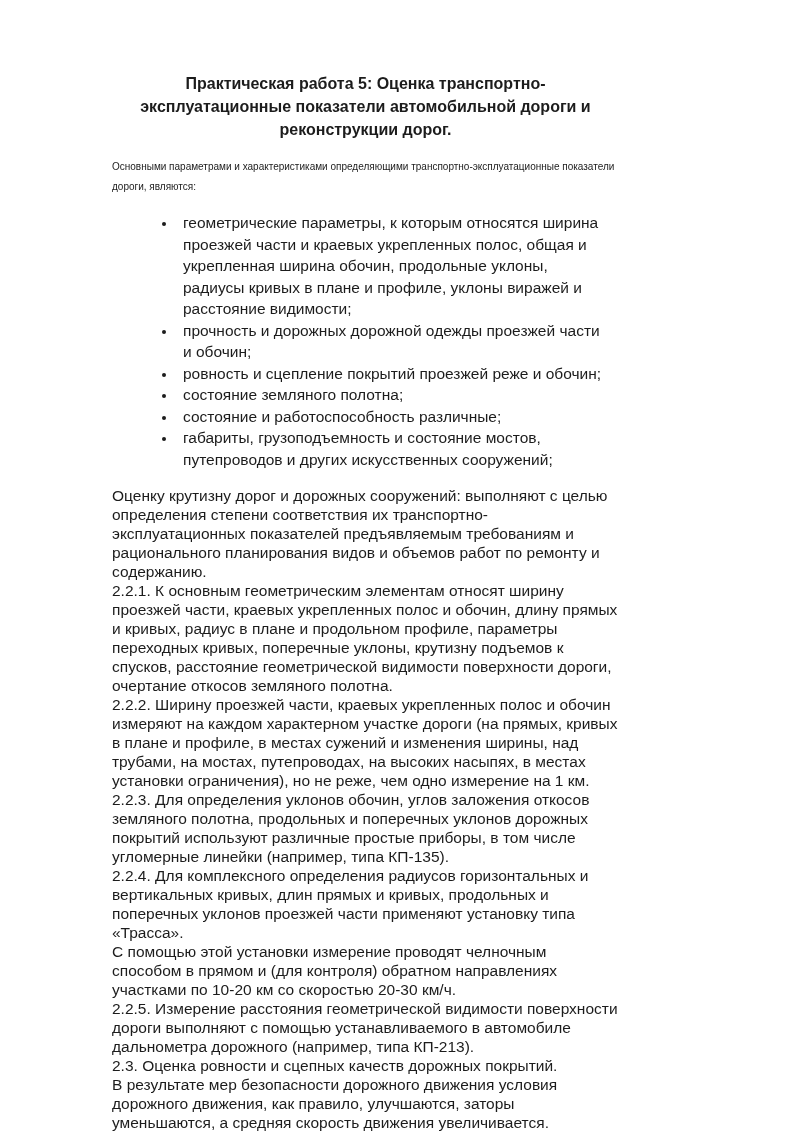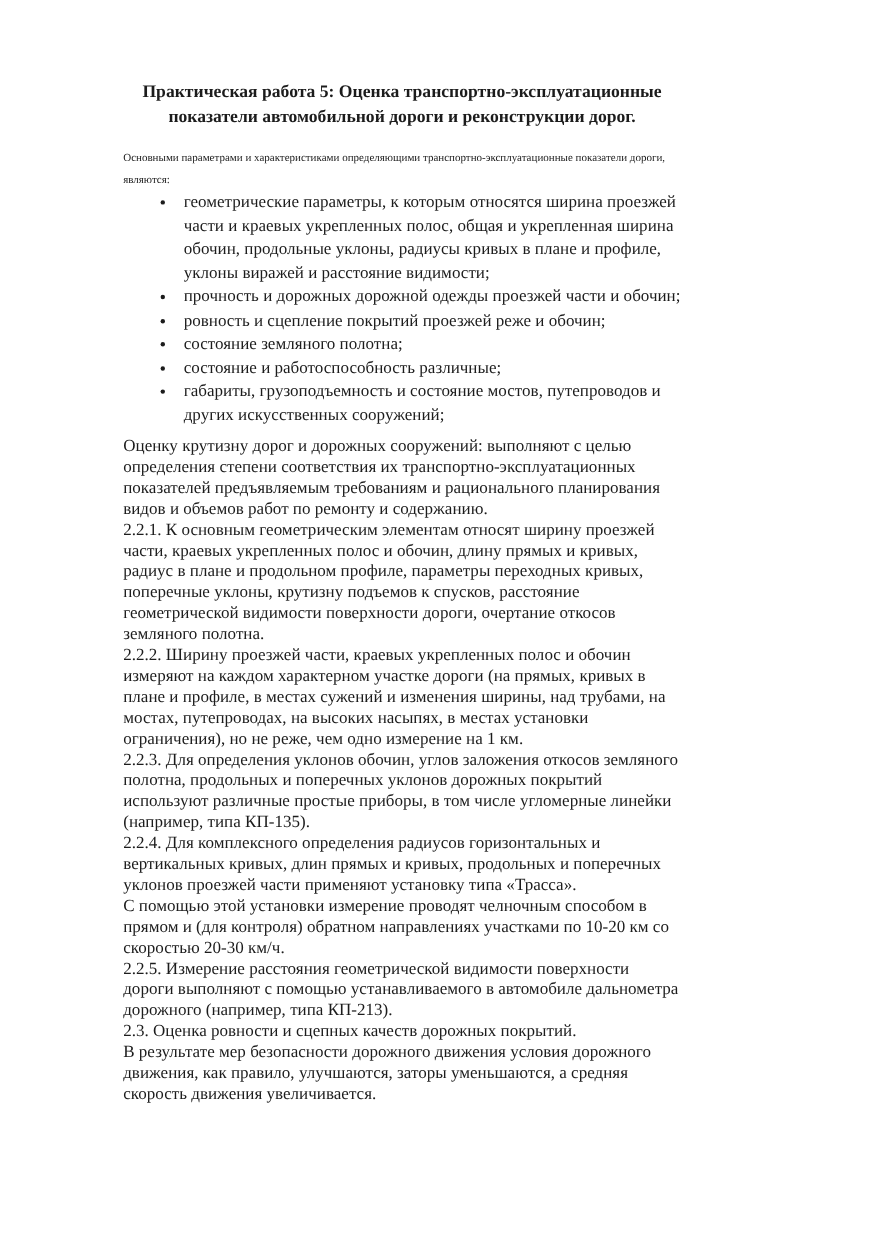--- a/index.html
+++ b/index.html
@@ -6,21 +6,21 @@
     margin: 0;
     padding: 0;
     background: #ffffff;
   }
   .page {
     position: relative;
     width: 670px;
     height: 1131px;
     background: #ffffff;
     overflow: hidden;
-    font-family: Liberation Serif, serif;
+    font-family: Liberation Sans, sans-serif;
     color: #1c1c1c;
     box-sizing: border-box;
   }
   .content {
     box-sizing: border-box;
     width: 100%;
     height: 100%;
     padding: 72px 51px 40px 112px; 
   }
   .doc-title {
@@ -35,21 +35,21 @@
     font-size: 16px;
     line-height: 21px;
     font-style: italic;
   }
   .intro {
     margin: 16px 0 0 0;
     font-size: 10px;
     line-height: 19.5px;
   }
   ul.bullets {
-    margin: 0;
+    margin: 16px;
     padding: 0 0 0 49px;
     list-style: disc outside;
   }
   ul.bullets li {
     font-size: 15.5px;
     line-height: 21.5px;
     padding-left: 6px;
   }
   ul.bullets li::marker {
     font-size: 13px;

